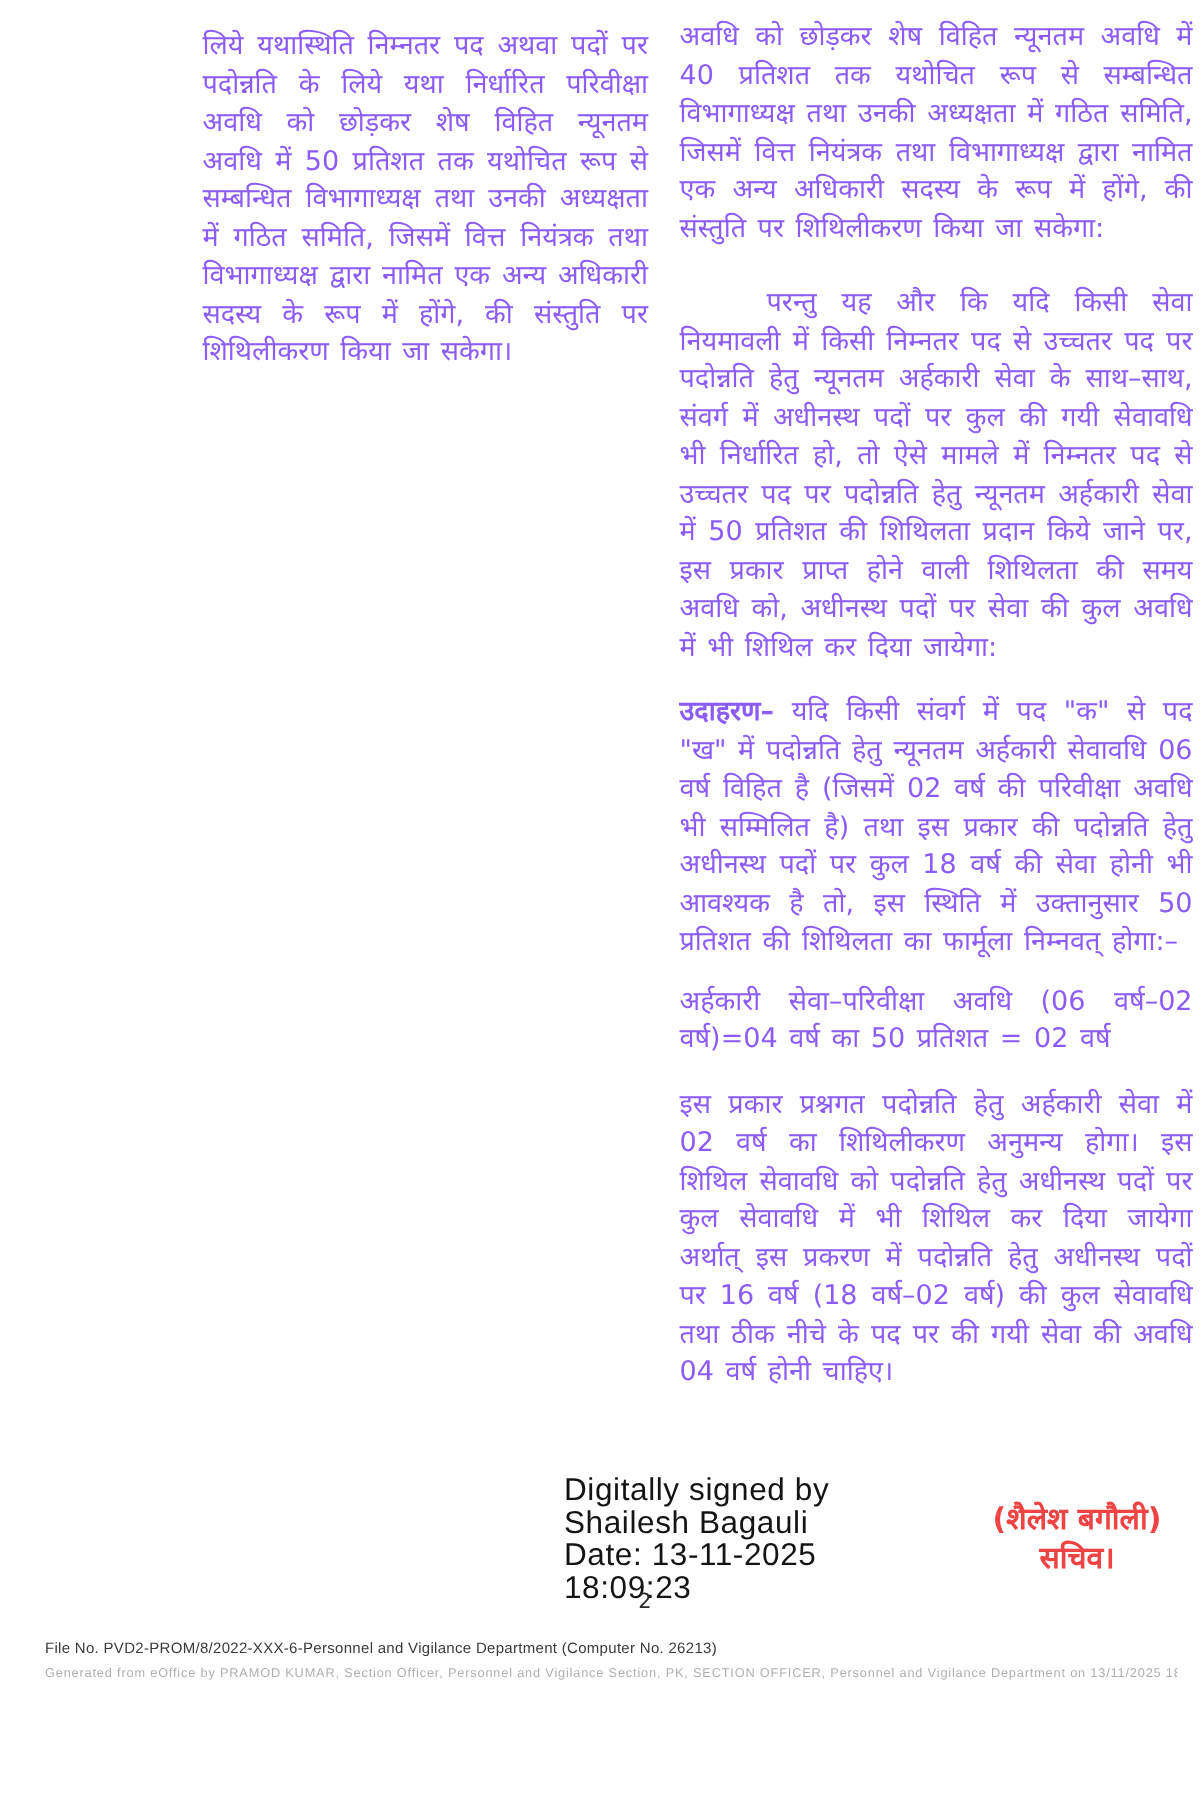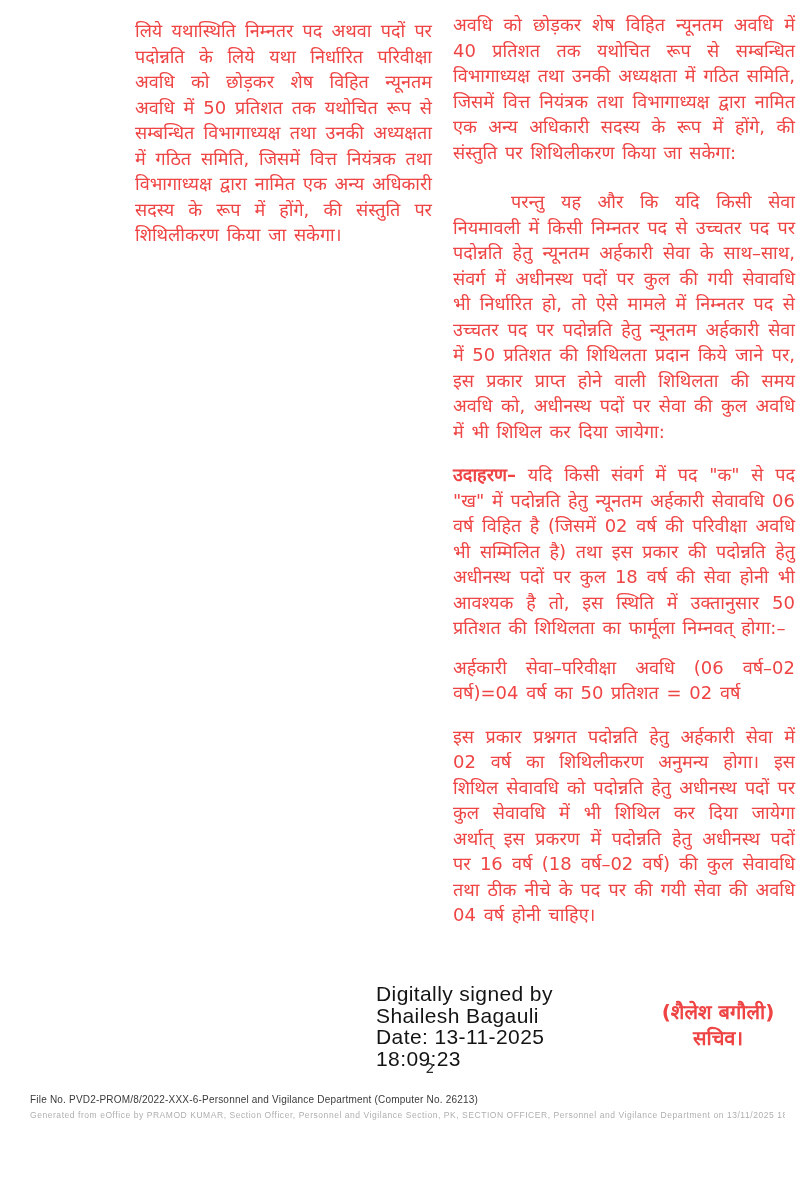--- a/index.html
+++ b/index.html
@@ -13,21 +13,21 @@
     font-family: "DejaVu Sans", sans-serif;
     color: #1f1f1f;
   }
   
   .col {
     position: absolute;
     font-size: 18px;
     line-height: 25.5px;
     text-align: justify;
     text-align-last: left;
-    color: #ef4444;
+    color: #8b5cf6;
     word-spacing: 2px;
   }
   .col-left  { left: 135px; top: 18px;  width: 297px; }
   .col-right { left: 453px; top: 12px;  width: 342px; }
   .col p { margin: 0; }
   .para-gap-lg { margin-top: 24px !important; }
   .para-gap-md { margin-top: 18px !important; }
   .para-gap-sm { margin-top: 14px !important; }
   .indent-first { text-indent: 58px; }
   .example-label { font-weight: 700; }

